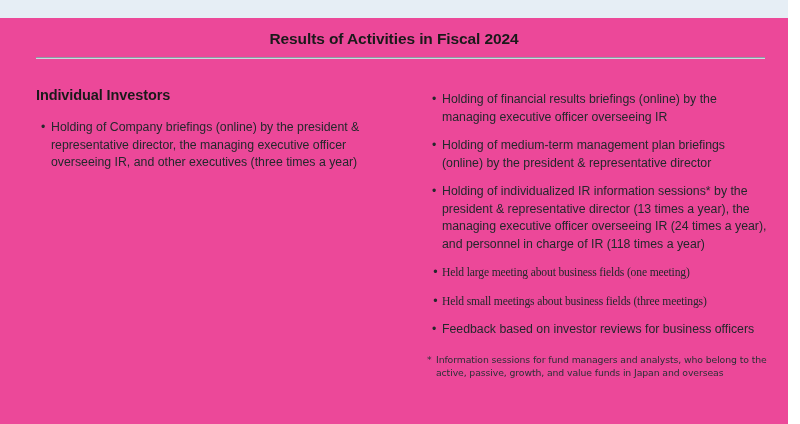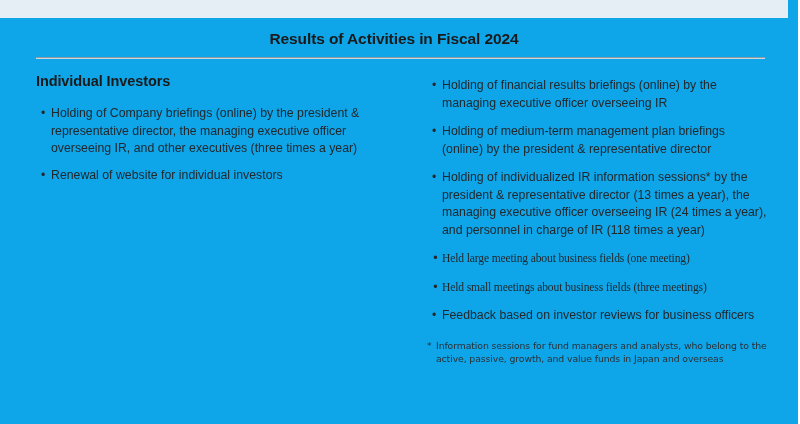--- a/index.html
+++ b/index.html
@@ -14,22 +14,21 @@
     background: #ffffff;
     overflow: hidden;
     font-family: "Liberation Sans", sans-serif;
   }
   #panel {
     position: absolute;
     left: 0;
     top: 0;
     width: 788px;
     height: 424px;
-    background: #0ea5e9;
-    padding-left: 10px;
+    background: #ec4899;
   }
   #panel-top-tint {
     position: absolute;
     left: 0;
     top: 0;
     width: 788px;
     height: 18px;
     background: #e6eef5;
   }
   .title {
@@ -47,21 +46,21 @@
     position: absolute;
     left: 36px;
     top: 57px;
     width: 729px;
     height: 1px;
     background: #8c9aa3;
     border-bottom: 1px solid #ced7de;
   }
   .col {
     position: absolute;
-    top: 72px;
+    top: 86px;
   }
   #col-left  { left: 36px;  width: 360px; }
   #col-right { left: 427px; width: 345px; }
 
   .col-head {
     font-size: 14.5px;
     font-weight: bold;
     color: #1a1a1a;
     line-height: 19px;
     margin: 0 0 0 0;
@@ -131,21 +130,20 @@
     <div id="panel-top-tint"></div>
 
     <div class="title">Results of Activities in Fiscal 2024</div>
 
     <div class="divider"></div>
 
     <div class="col" id="col-left">
       <div class="col-head">Individual Investors</div>
       <ul class="bullets">
         <li>Holding of Company briefings (online) by the president &amp; representative director, the managing executive officer overseeing IR, and other executives (three times a year)</li>
-        <li>Renewal of website for individual investors</li>
       </ul>
     </div>
 
     <div class="col" id="col-right">
       <ul class="bullets">
         <li>Holding of financial results briefings (online) by the managing executive officer overseeing IR</li>
         <li>Holding of medium-term management plan briefings (online) by the president &amp; representative director</li>
         <li>Holding of individualized IR information sessions* by the president &amp; representative director (13 times a year), the managing executive officer overseeing IR (24 times a year), and personnel in charge of IR (118 times a year)</li>
         <li class="alt-face">Held large meeting about business fields (one meeting)</li>
         <li class="alt-face">Held small meetings about business fields (three meetings)</li>

